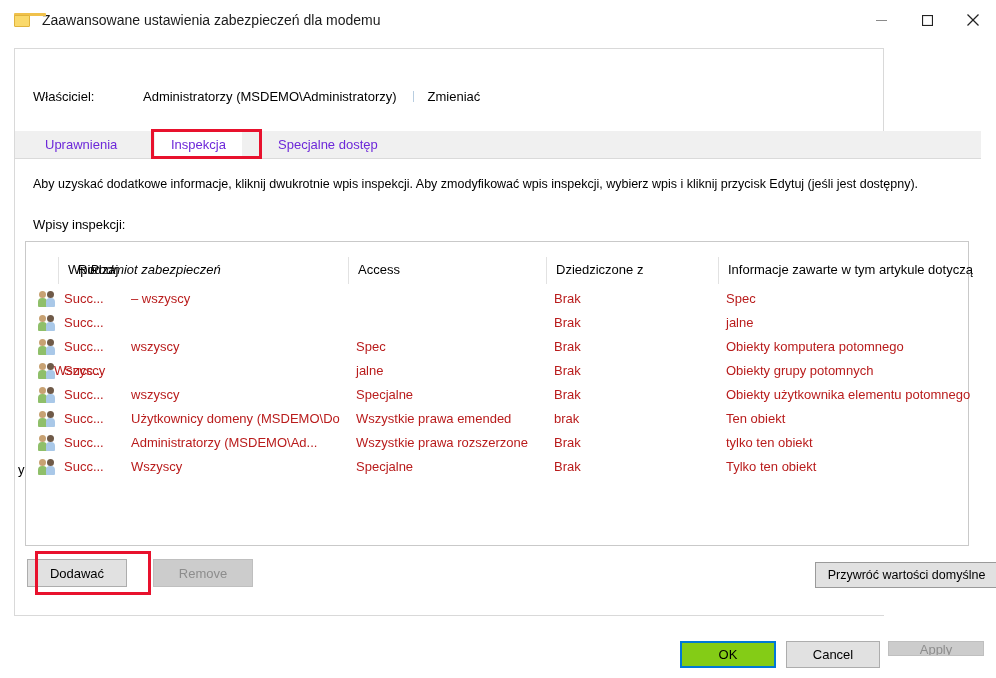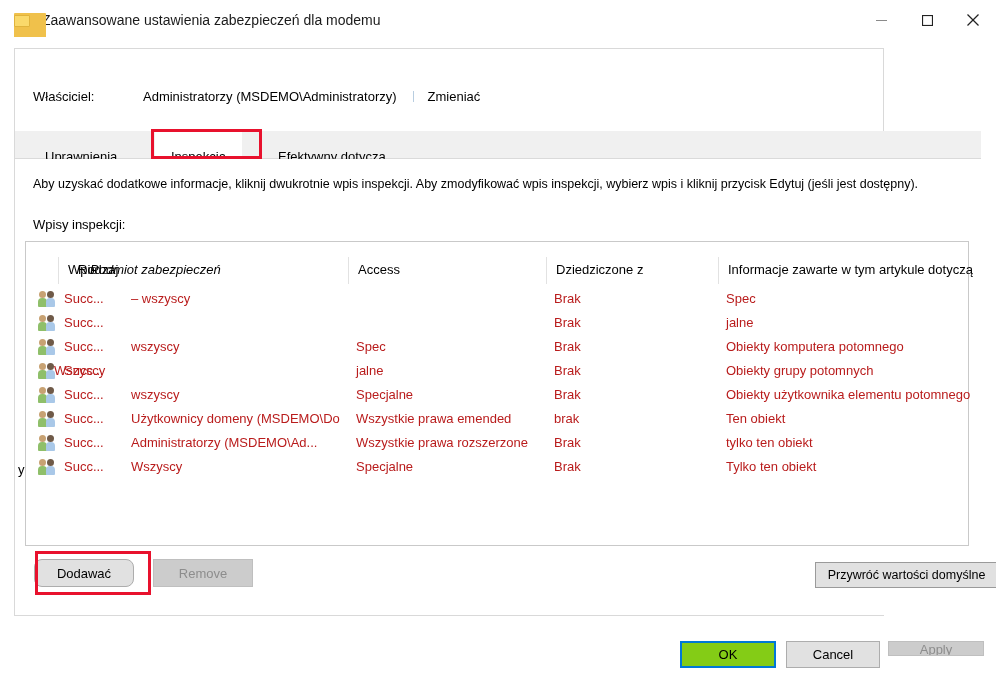--- a/index.html
+++ b/index.html
@@ -114,23 +114,23 @@
     height: 28px;
     background: #f0f0f0;
     border-bottom: 1px solid #dadada;
     box-sizing: border-box;
   }
   .tab {
     position: absolute;
     top: 0;
     height: 28px;
     line-height: 28px;
-    padding: 12px 16px;
-    font-size: 13px;
-    color: #000000;
+    padding: 0 16px;
+    font-size: 13px;
+    color: #6d28d9;
     box-sizing: border-box;
     white-space: nowrap;
     background: transparent;
   }
   .tab.active {
     background: #ffffff;
   }
   .tab-highlight {
     position: absolute;
     border: 3px solid #e8112d;
@@ -269,25 +269,24 @@
     white-space: nowrap;
     overflow: hidden;
   }
   .btn.disabled {
     color: #8d8d8d;
     background: #cccccc;
     border-color: #bfbfbf;
   }
   .btn-add {
     position: absolute;
-    left: 19px;
+    left: 12px;
     top: 400px;
     width: 100px;
     height: 28px;
-    border-radius: 8px;
   }
   .btn-remove {
     position: absolute;
     left: 138px;
     top: 400px;
     width: 100px;
     height: 28px;
   }
   .btn-edit {
     position: absolute;
@@ -385,21 +384,21 @@
   <div class="owner-row">
     <span class="owner-label">Właściciel:</span>
     <span class="owner-value">Administratorzy (MSDEMO\Administratorzy)</span>
     <span class="owner-sep"></span>
     <span class="owner-change">Zmieniać</span>
   </div>
 
   <div class="tabstrip">
     <div class="tab" style="left:14px;">Uprawnienia</div>
     <div class="tab active" style="left:140px;">Inspekcja</div>
-    <div class="tab" style="left:247px;">Efektywny dotyczą</div>
+    <div class="tab" style="left:247px;">Specjalne dostęp</div>
     <div class="tab-highlight" style="left:136px; top:-2px; width:111px; height:30px;"></div>
   </div>
 
   <div class="panel">
 
     <div class="hint">Aby uzyskać dodatkowe informacje, kliknij dwukrotnie wpis inspekcji. Aby zmodyfikować wpis inspekcji, wybierz wpis i kliknij przycisk Edytuj (jeśli jest dostępny).</div>
     <div class="entries-label">Wpisy inspekcji:</div>
 
     <div class="listbox">
       <div class="list-inner" id="list-inner">

